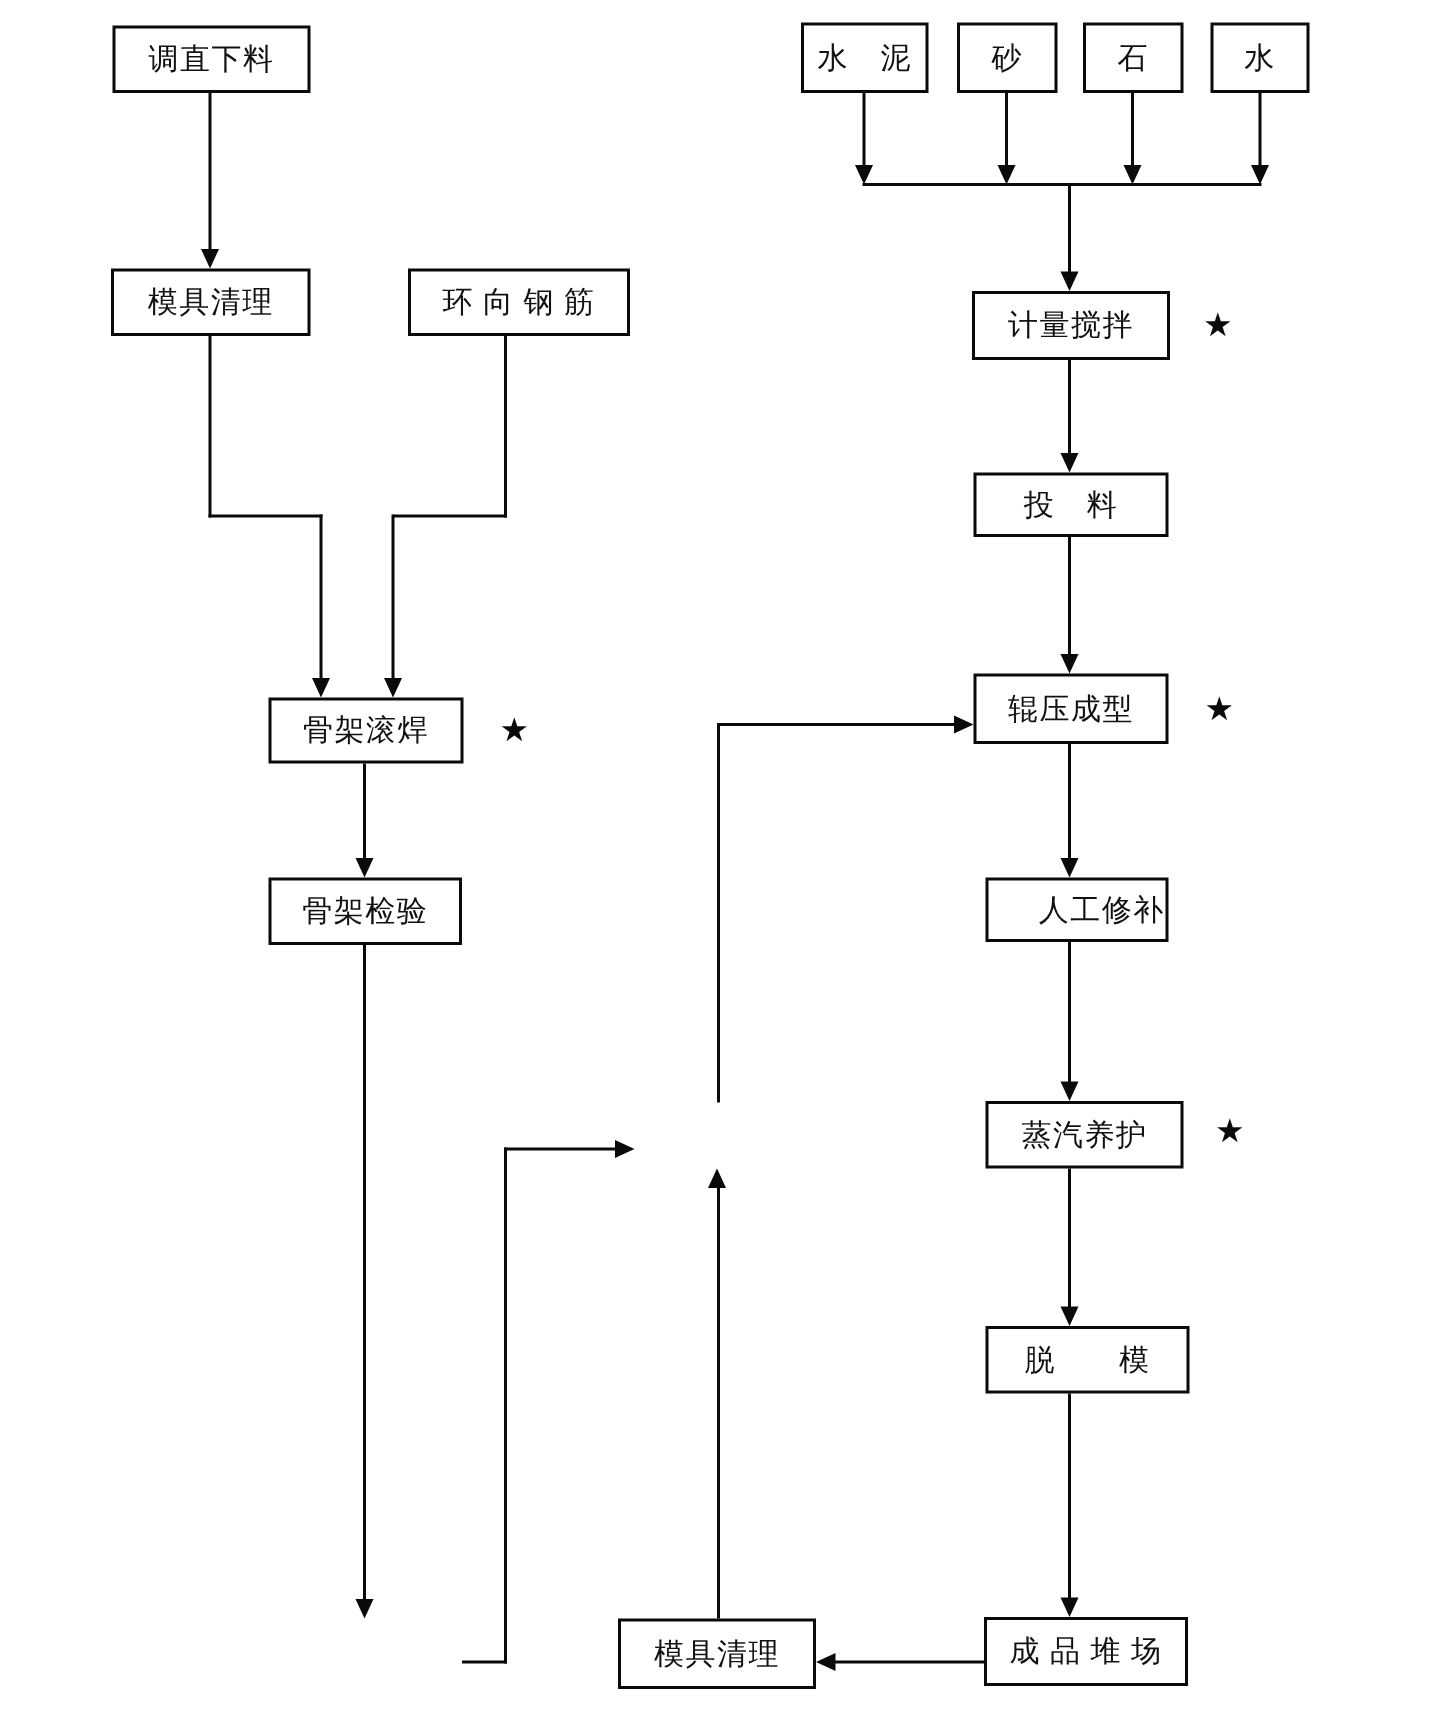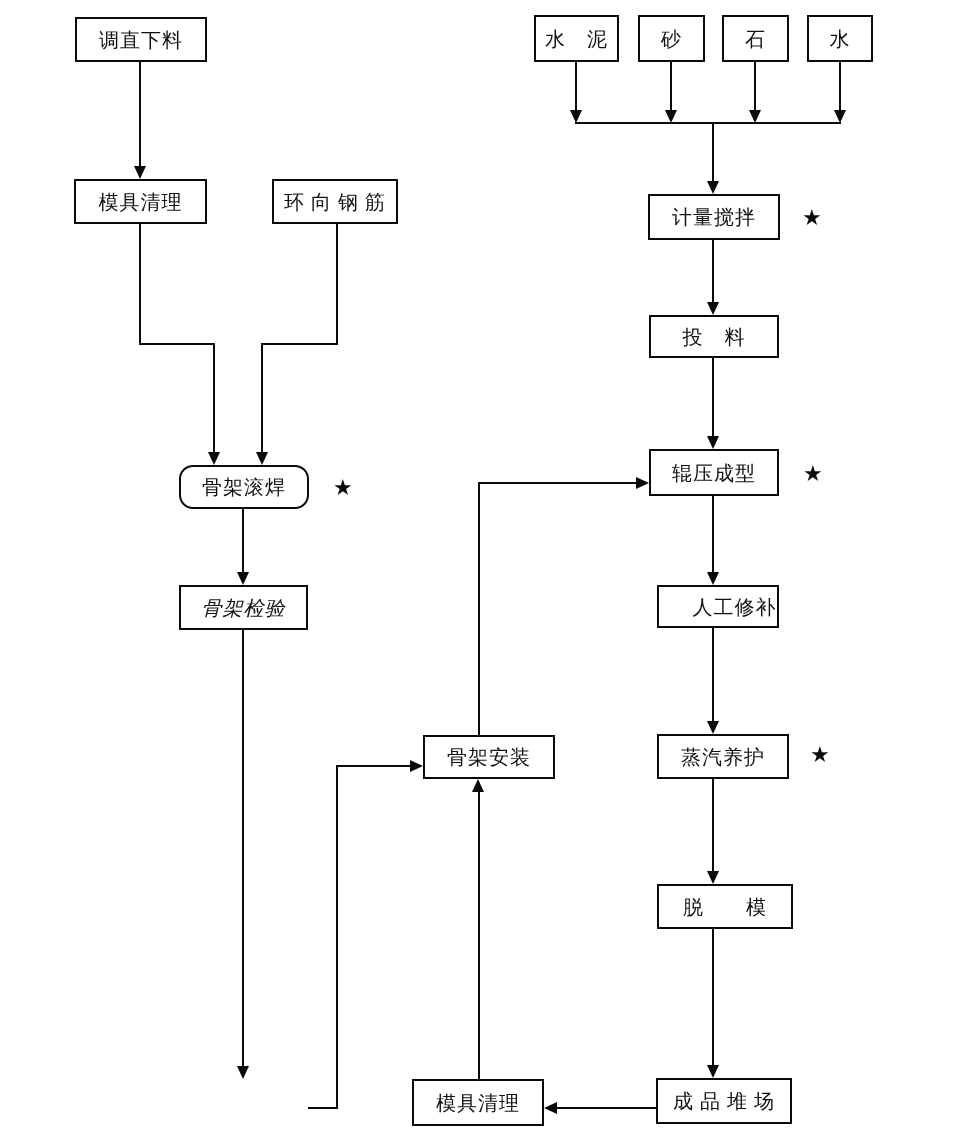--- a/index.html
+++ b/index.html
@@ -63,31 +63,28 @@
 <body>
 
 <div id="canvas">
 
   <div class="node" style="left:75px;top:17px;width:132px;height:45px;">
     <span class="lbl">调直下料</span>
   </div>
   <div class="node" style="left:74px;top:179px;width:133px;height:45px;">
     <span class="lbl">模具清理</span>
   </div>
-  <div class="node" style="left:272px;top:179px;width:126px;height:45px;">
+  <div class="node" style="left:272px;top:179px;width:148px;height:45px;">
     <span class="lbl">环 向 钢 筋</span>
   </div>
-  <div class="node" style="left:179px;top:465px;width:130px;height:44px;border-radius:14px;">
+  <div class="node" style="left:179px;top:465px;width:130px;height:44px;">
     <span class="lbl">骨架滚焊</span>
   </div>
-  <div class="node" style="left:179px;top:585px;width:129px;height:45px;font-style:italic;">
+  <div class="node" style="left:179px;top:585px;width:129px;height:45px;">
     <span class="lbl">骨架检验</span>
-  </div>
-  <div class="node" style="left:423px;top:735px;width:132px;height:44px;">
-    <span class="lbl">骨架安装</span>
   </div>
   <div class="node" style="left:412px;top:1079px;width:132px;height:47px;">
     <span class="lbl">模具清理</span>
   </div>
 
   <div class="node" style="left:534px;top:15px;width:85px;height:47px;">
     <span class="lbl">水　泥</span>
   </div>
   <div class="node" style="left:638px;top:15px;width:67px;height:47px;">
     <span class="lbl">砂</span>

